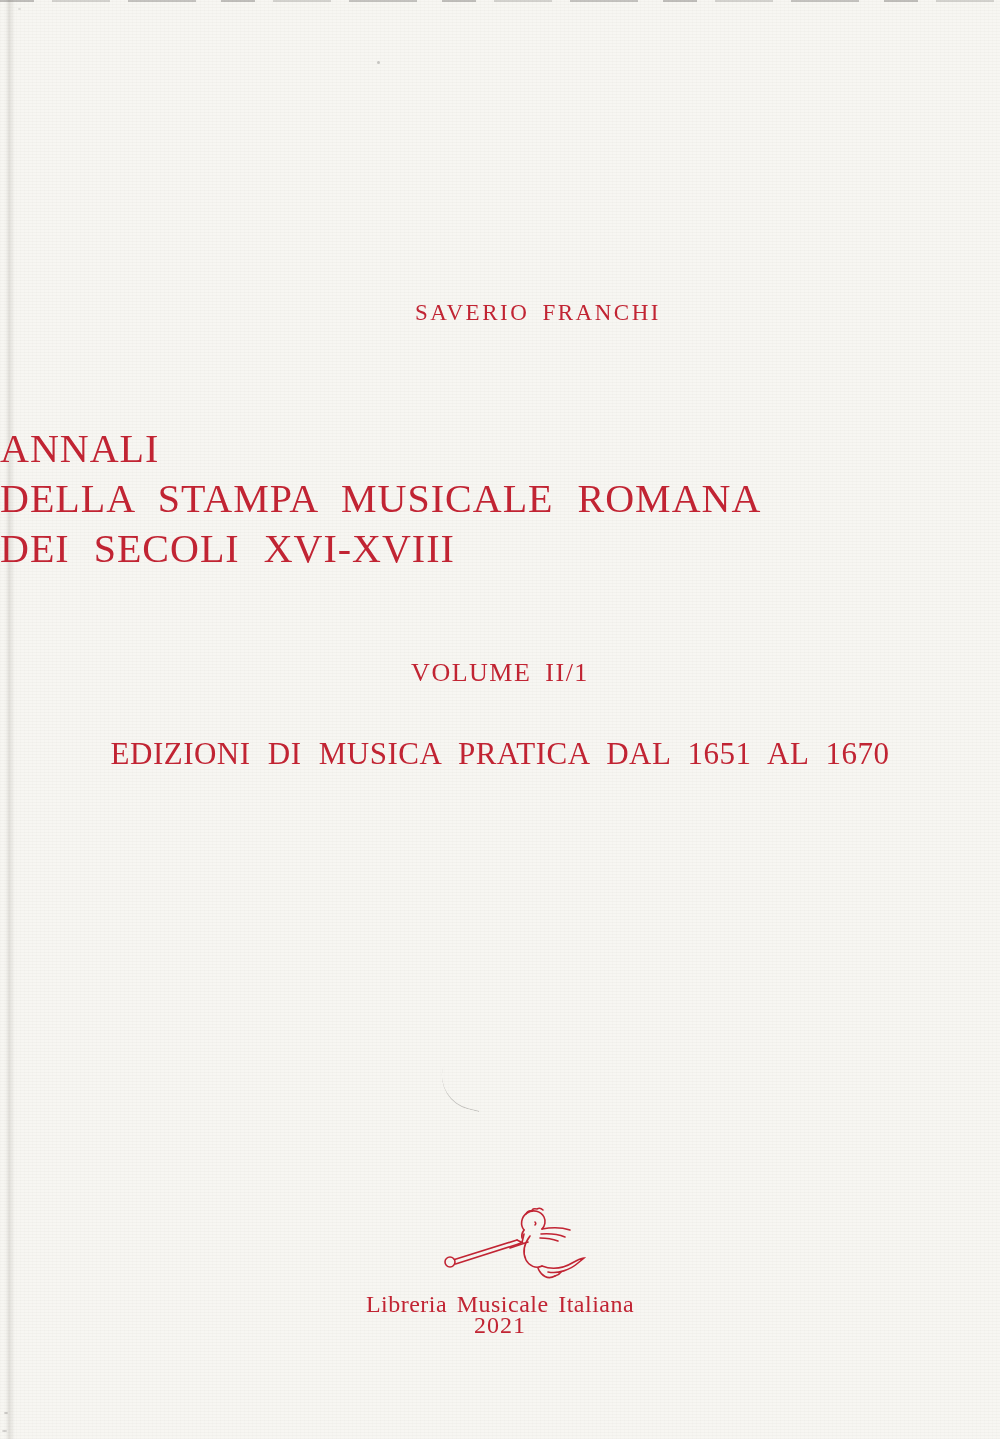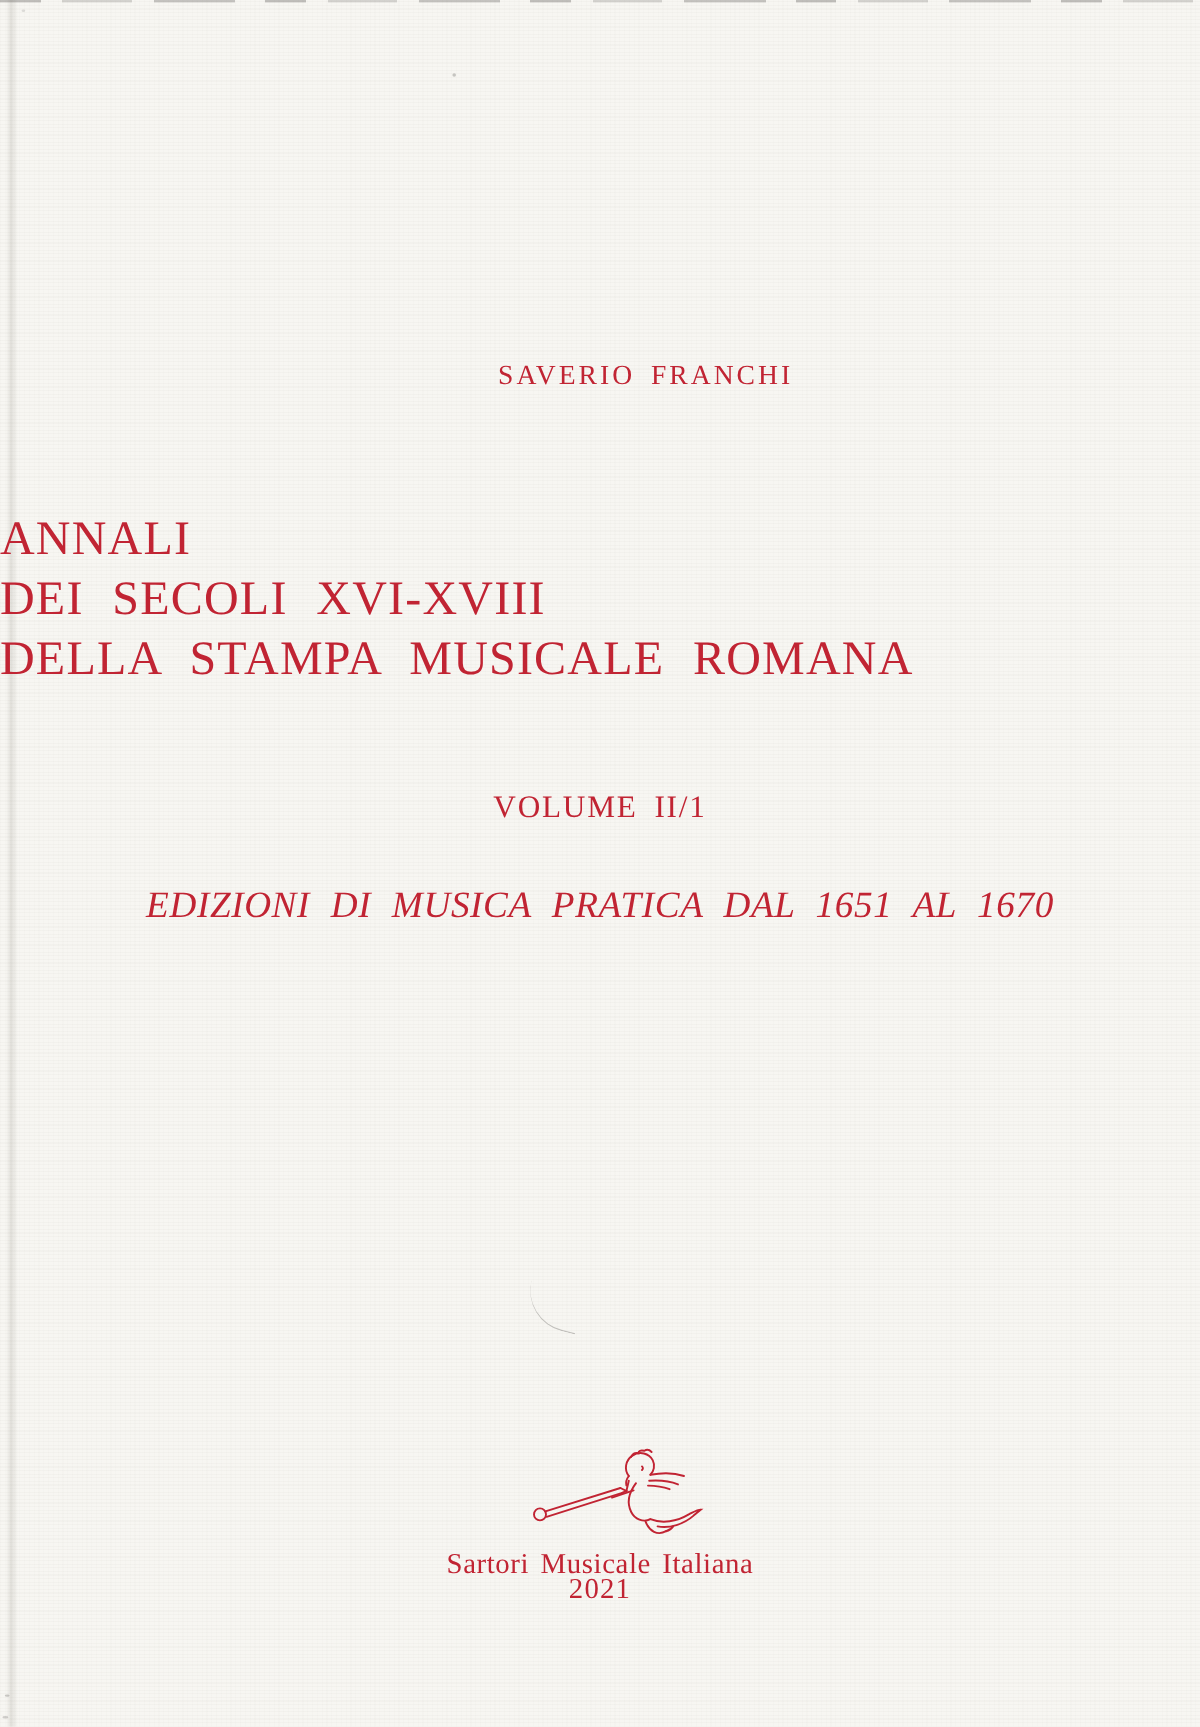--- a/index.html
+++ b/index.html
@@ -93,21 +93,20 @@
   }
   .volume {
     top: 658px;
     font-size: 26px;
     letter-spacing: 1.5px;
     word-spacing: 6px;
   }
   .subtitle {
     top: 736px;
     font-size: 31px;
-    font-style: italic;
     letter-spacing: 0.5px;
     word-spacing: 9px;
   }
   .editor {
     top: 820px;
     font-size: 24px;
     font-style: italic;
     word-spacing: 4px;
   }
   .editor .editor-name {
@@ -146,22 +145,22 @@
     <span class="speck s2"></span>
     <span class="speck s3"></span>
     <span class="speck s4"></span>
   </div>
   <div class="scratch"></div>
 
   <div class="textline author">SAVERIO FRANCHI</div>
 
   <div class="title-block">
     <div class="title-line">ANNALI</div>
+    <div class="title-line">DELLA STAMPA MUSICALE ROMANA</div>
     <div class="title-line">DEI SECOLI XVI-XVIII</div>
-    <div class="title-line">DELLA STAMPA MUSICALE ROMANA</div>
   </div>
 
   <div class="textline volume">VOLUME II/1</div>
 
   <div class="textline subtitle">EDIZIONI DI MUSICA PRATICA DAL 1651 AL 1670</div>
 
 
   <div class="logo">
     <svg width="152" height="96" viewBox="0 0 152 96" fill="none" xmlns="http://www.w3.org/2000/svg">
       <g stroke="#c12433" stroke-width="1.6" stroke-linecap="round" fill="none">
@@ -189,16 +188,16 @@
         <path d="M90 50 C84 52 78 54 72 56"></path>
 
         <path d="M104 74 C114 78 126 76 136 70 C140 68 143 66 146 66 L140 71 C132 78 120 82 110 80"></path>
 
         <path d="M100 76 C103 84 110 88 117 84"></path>
         <path d="M117 84 q4 -1 6 -4"></path>
       </g>
     </svg>
   </div>
 
-  <div class="textline publisher">Sartori Musicale Italiana</div>
+  <div class="textline publisher">Libreria Musicale Italiana</div>
   <div class="textline year">2021</div>
 
 </div>
 
 </body></html>

